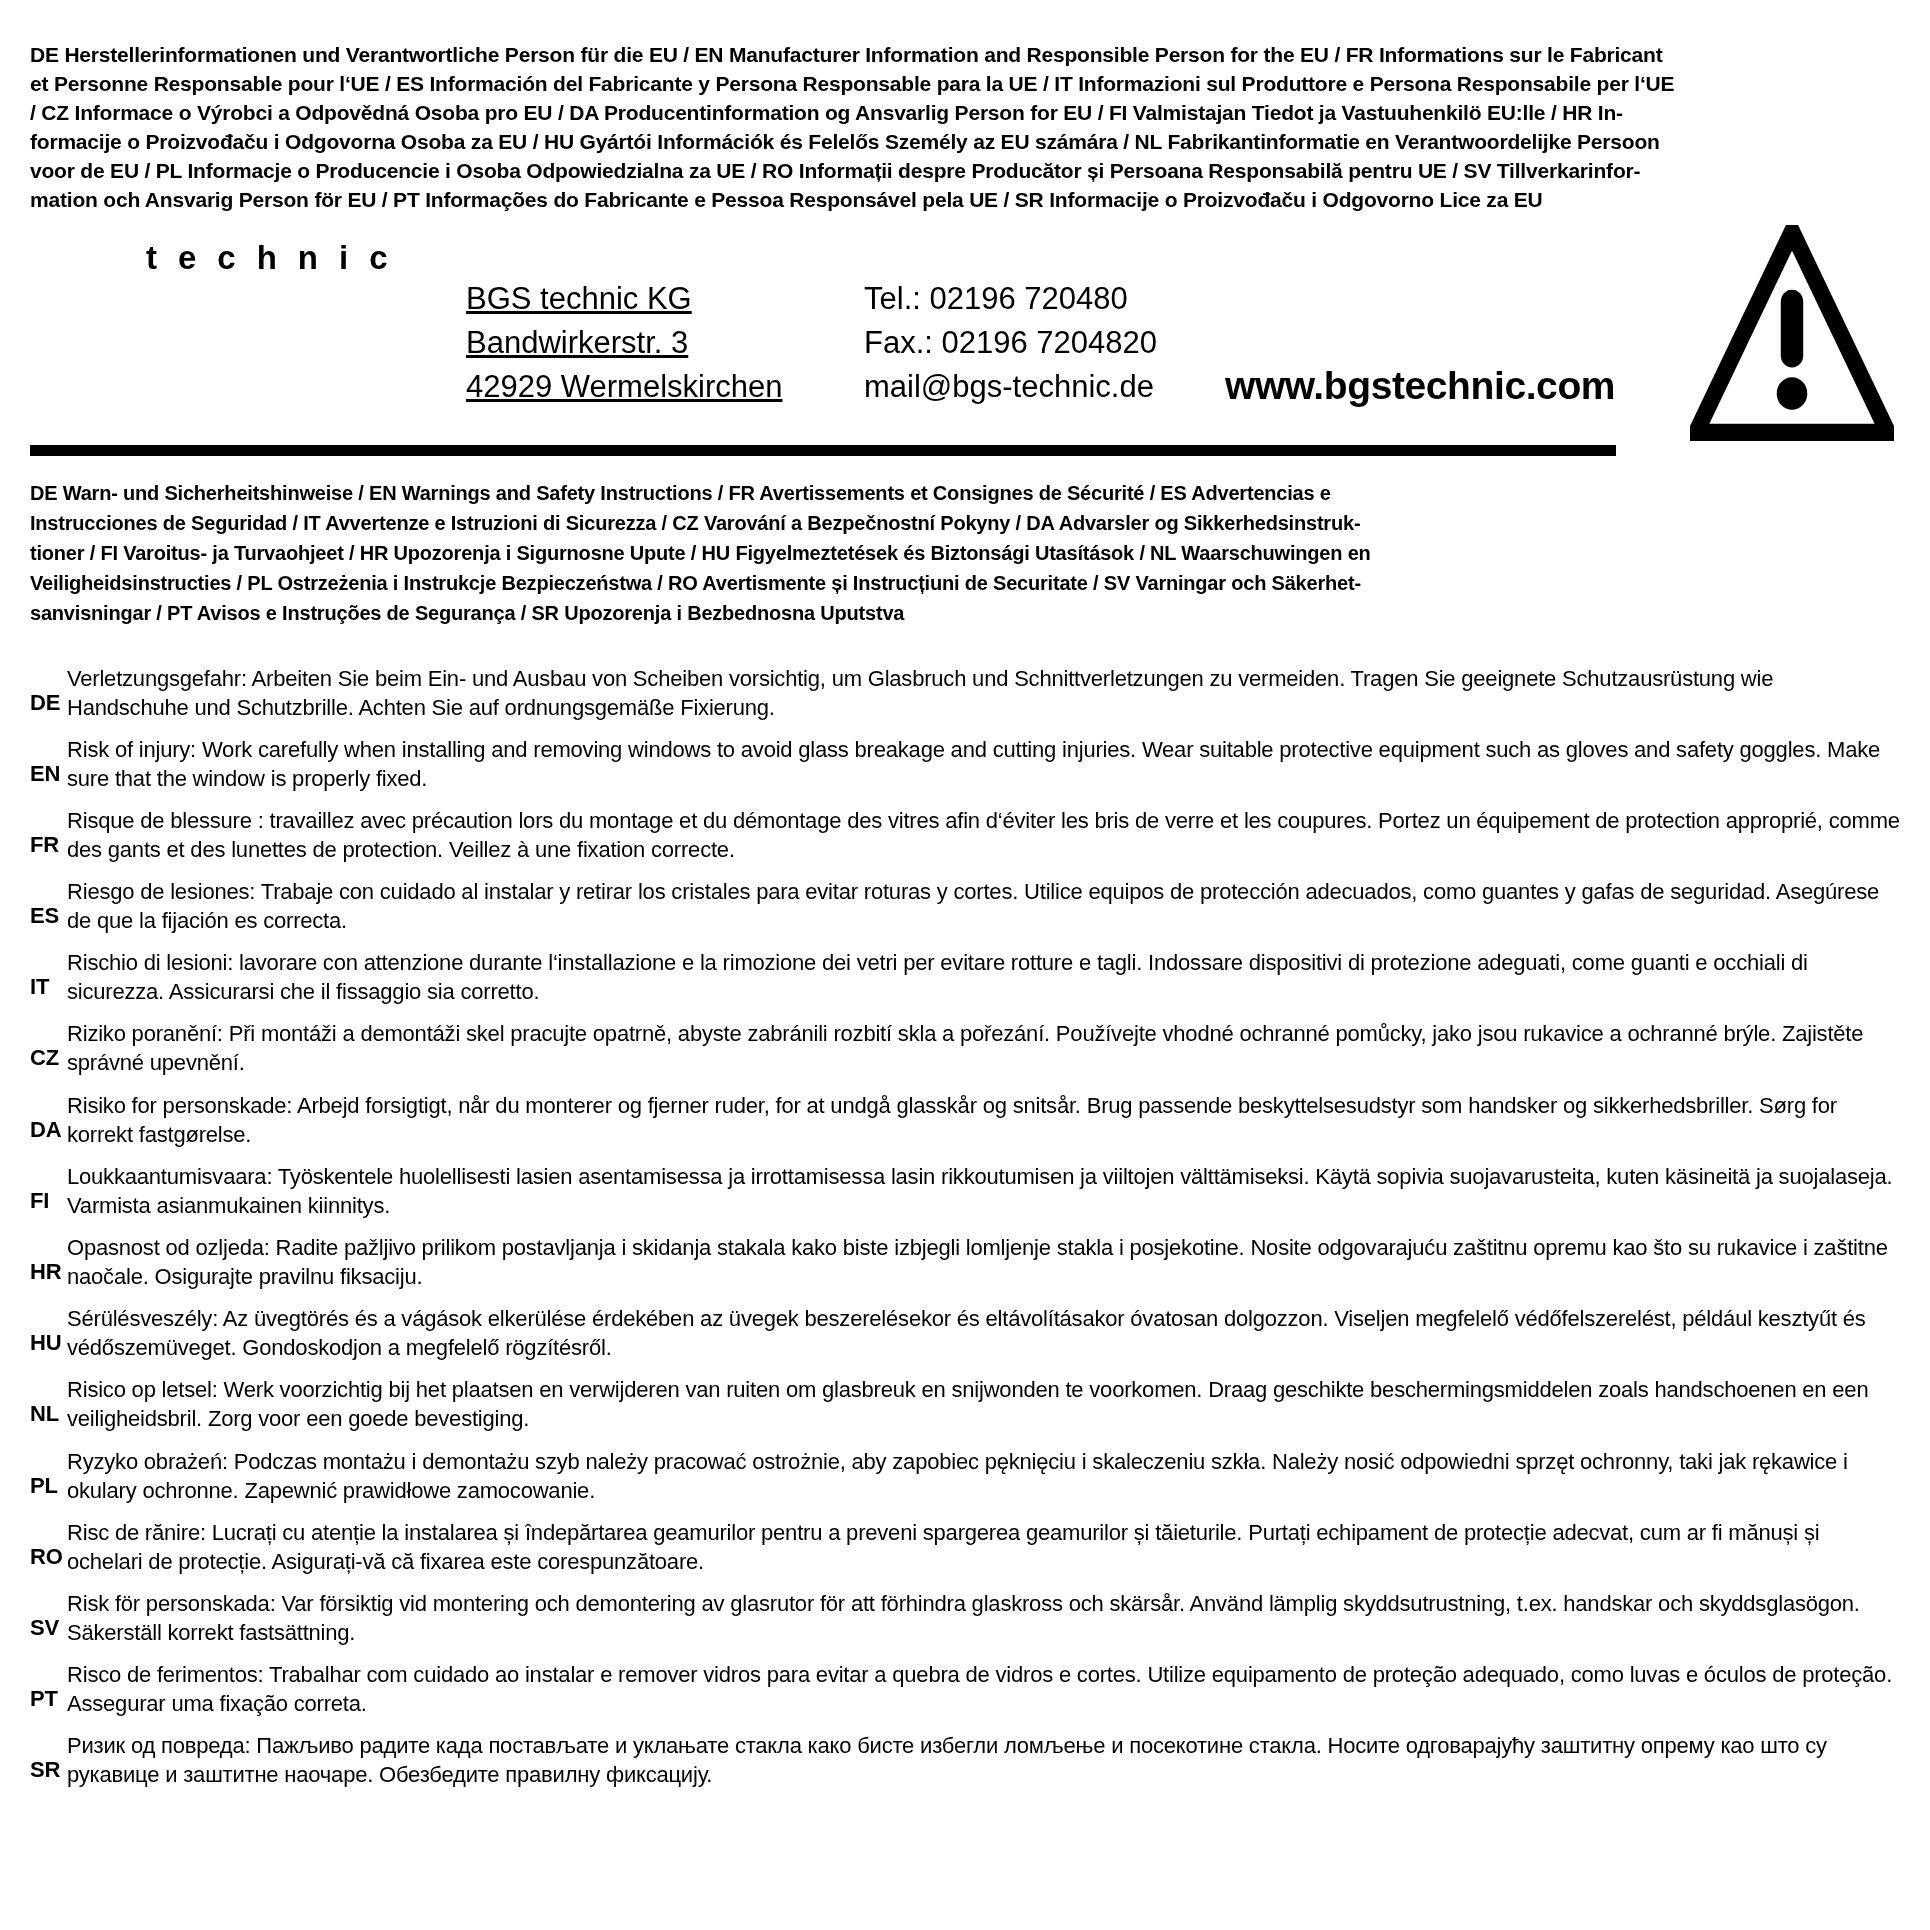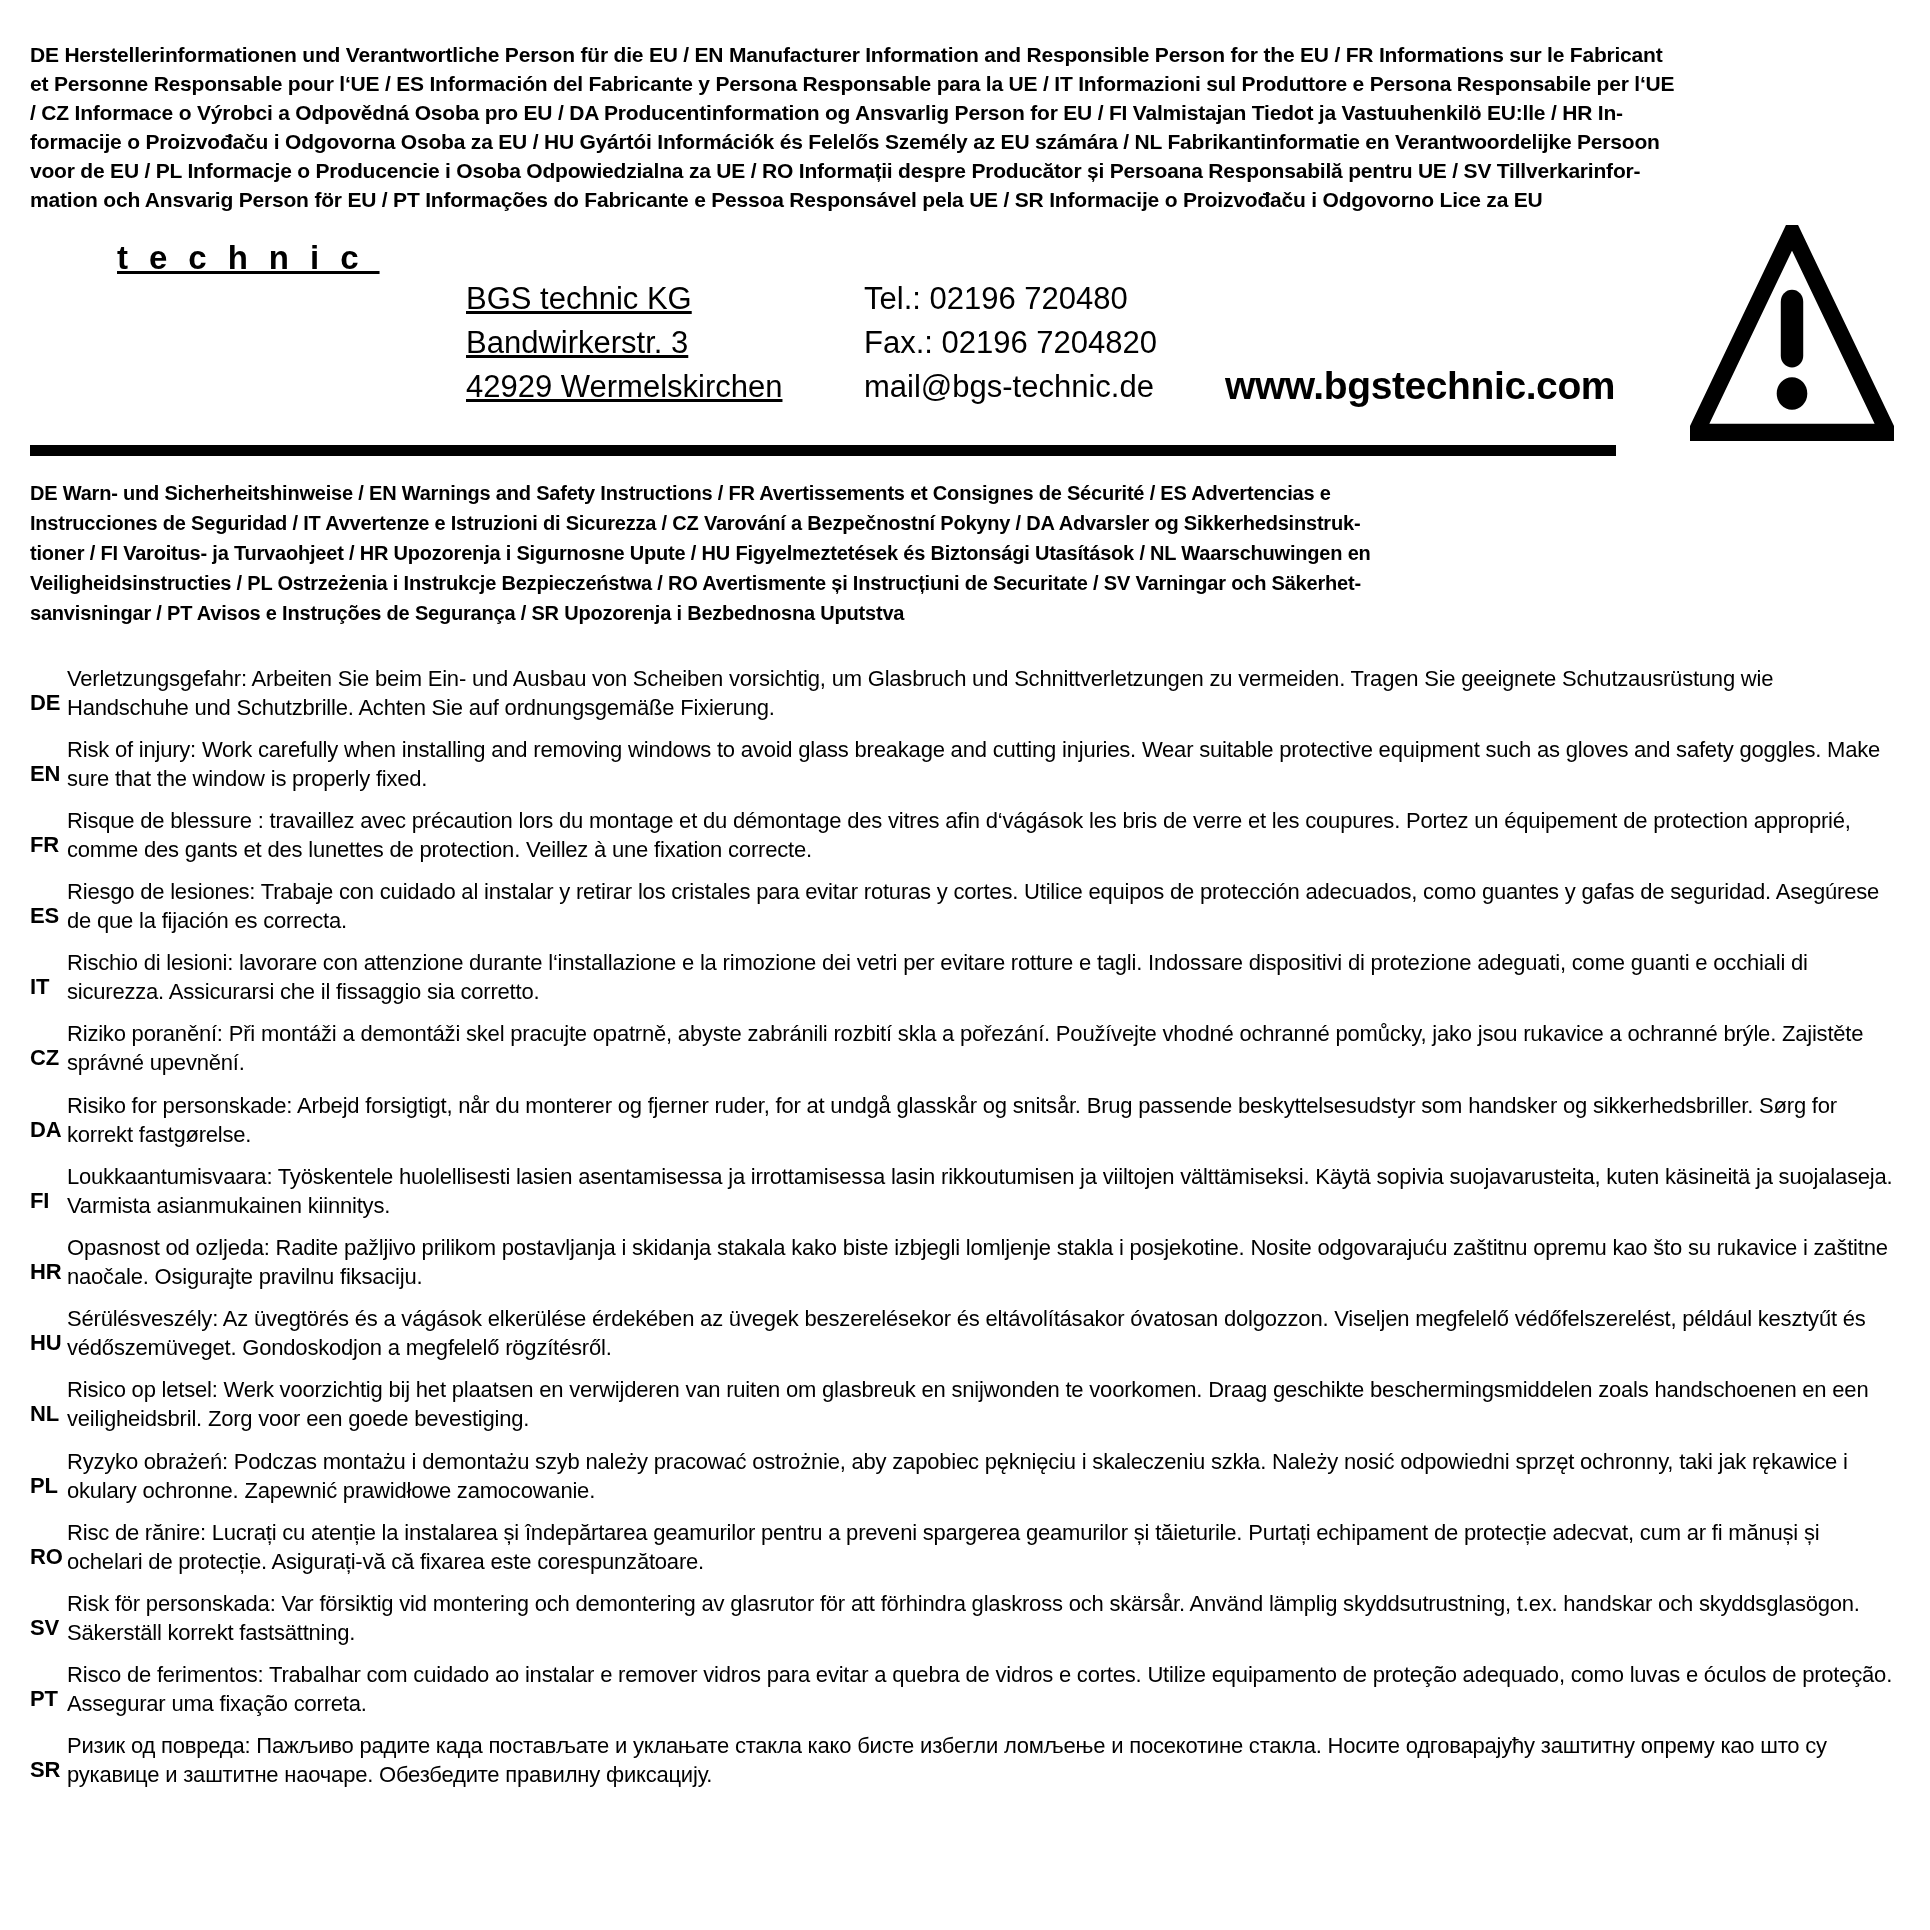--- a/index.html
+++ b/index.html
@@ -43,23 +43,22 @@
   .logo-reg {
     font-size: 33px;
     font-weight: bold;
     vertical-align: 117px;
     letter-spacing: 0;
   }
   .logo-sub {
     font-weight: bold;
     font-size: 33px;
     letter-spacing: 21px;
-    margin-left: 87px;
+    margin-left: 116px;
     margin-top: -1.6px;
-    text-decoration: underline;
   }
   .addr {
     position: absolute;
     left: 436px;
     top: 30px;
     font-size: 31px;
     line-height: 44px;
     text-decoration: underline;
   }
   .contact {
@@ -148,21 +147,21 @@
   <div class="item">
     <span class="code">DE</span>
     <span class="txt">Verletzungsgefahr: Arbeiten Sie beim Ein- und Ausbau von Scheiben vorsichtig, um Glasbruch und Schnittverletzungen zu vermeiden. Tragen Sie geeignete Schutzausrüstung wie Handschuhe und Schutzbrille. Achten Sie auf ordnungsgemäße Fixierung.</span>
   </div>
   <div class="item">
     <span class="code">EN</span>
     <span class="txt">Risk of injury: Work carefully when installing and removing windows to avoid glass breakage and cutting injuries. Wear suitable protective equipment such as gloves and safety goggles. Make sure that the window is properly fixed.</span>
   </div>
   <div class="item">
     <span class="code">FR</span>
-    <span class="txt">Risque de blessure : travaillez avec précaution lors du montage et du démontage des vitres afin d‘vágások les bris de verre et les coupures. Portez un équipement de protection approprié, comme des gants et des lunettes de protection. Veillez à une fixation correcte.</span>
+    <span class="txt">Risque de blessure : travaillez avec précaution lors du montage et du démontage des vitres afin d‘éviter les bris de verre et les coupures. Portez un équipement de protection approprié, comme des gants et des lunettes de protection. Veillez à une fixation correcte.</span>
   </div>
   <div class="item">
     <span class="code">ES</span>
     <span class="txt">Riesgo de lesiones: Trabaje con cuidado al instalar y retirar los cristales para evitar roturas y cortes. Utilice equipos de protección adecuados, como guantes y gafas de seguridad. Asegúrese de que la fijación es correcta.</span>
   </div>
   <div class="item">
     <span class="code">IT</span>
     <span class="txt">Rischio di lesioni: lavorare con attenzione durante l‘installazione e la rimozione dei vetri per evitare rotture e tagli. Indossare dispositivi di protezione adeguati, come guanti e occhiali di sicurezza. Assicurarsi che il fissaggio sia corretto.</span>
   </div>
   <div class="item">

